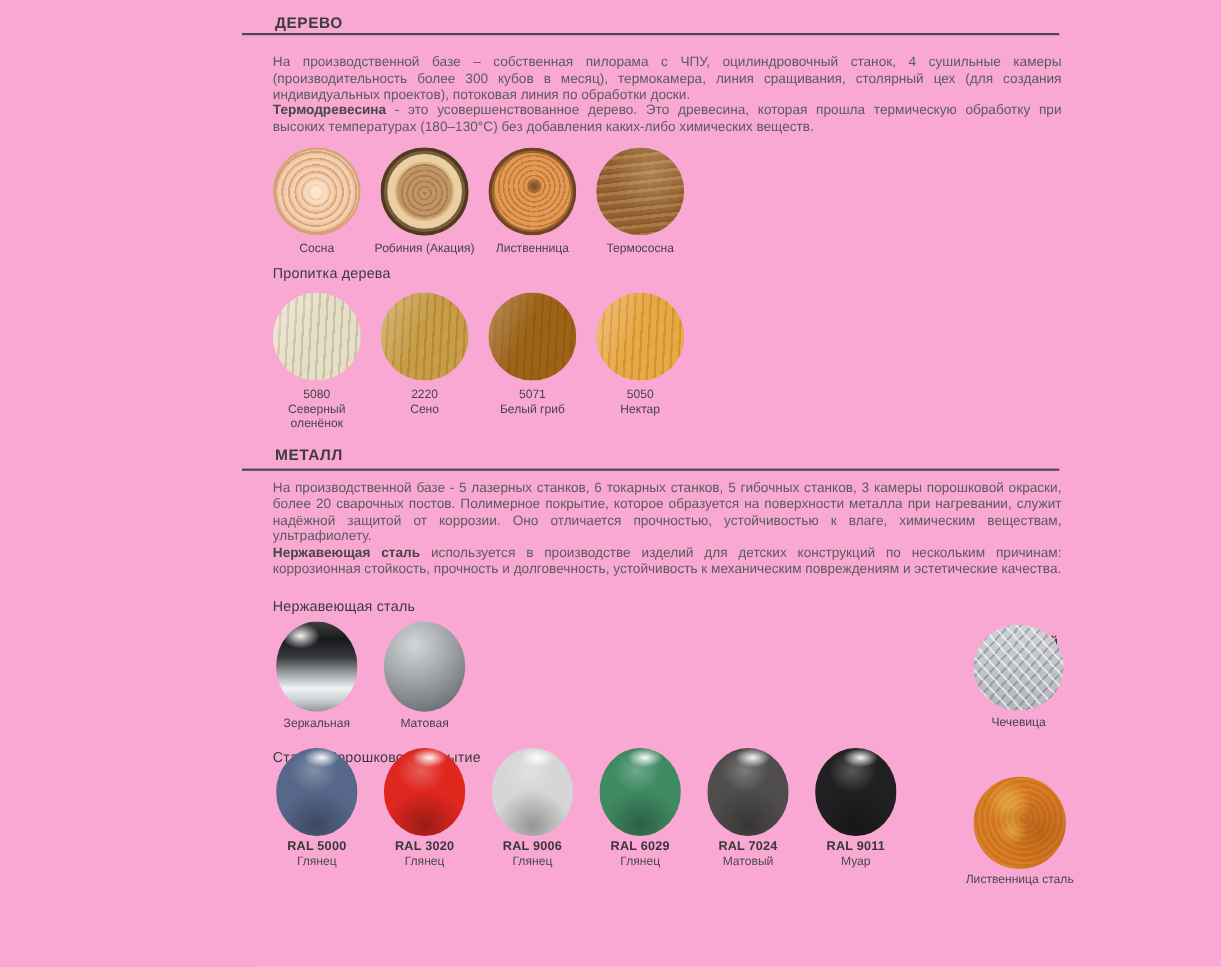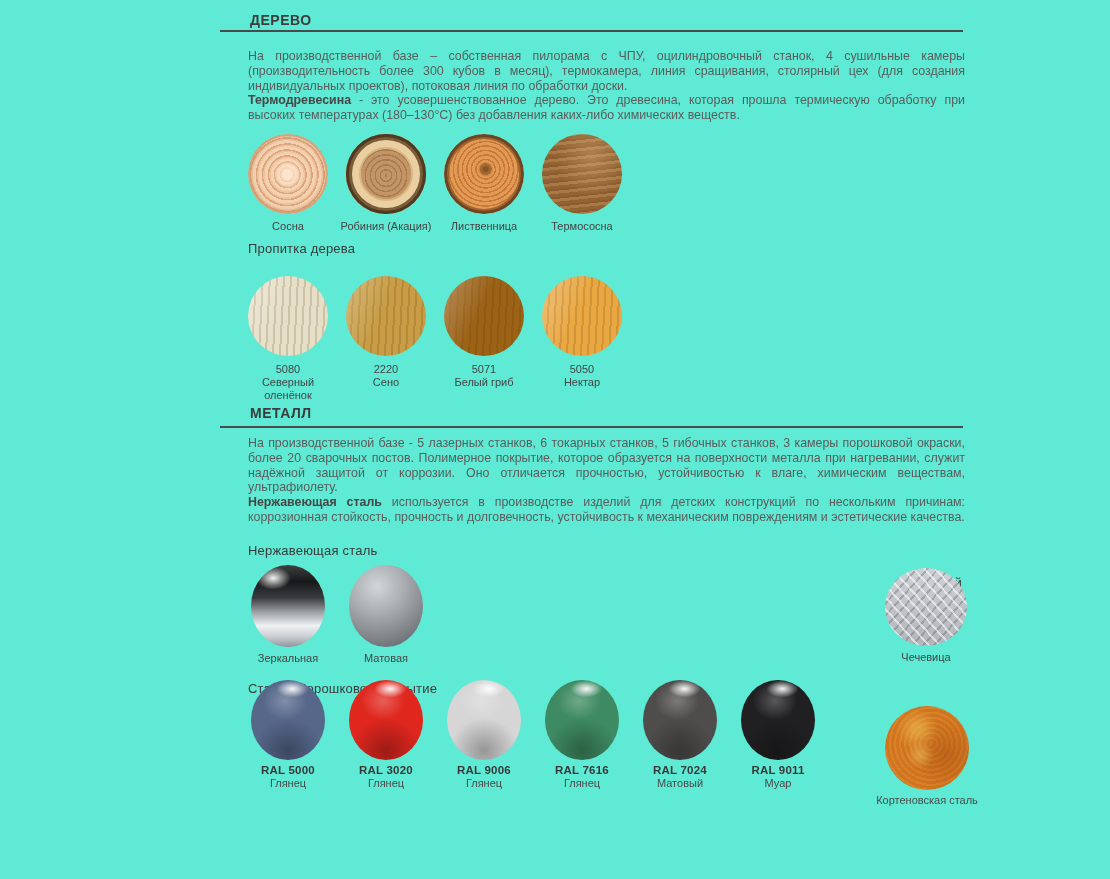--- a/index.html
+++ b/index.html
@@ -1,17 +1,17 @@
 <!DOCTYPE html>
 <html><head>
 <meta charset="utf-8">
 <style>
   html,body{margin:0;padding:0;background:#ffffff;}
   .page{
-    position:relative;width:1110px;height:879px;background:#5eead4;
+    position:relative;width:1110px;height:879px;background:#f9a8d4;
     font-family:"Liberation Sans",sans-serif;overflow:hidden;color:#5c5c5c;
   }
   .sec-title{
     position:absolute;left:250px;font-size:14px;font-weight:bold;
     color:#3c3c3c;letter-spacing:.5px;
   }
   .rule{position:absolute;left:220px;width:743px;height:2px;background:#4a4a4a;}
   .para{
     position:absolute;left:248px;width:717px;font-size:12.4px;line-height:14.8px;
     color:#5c5c5c;text-align:justify;
@@ -116,21 +116,21 @@
       <div class="swatch-label">Лиственница</div>
     </div>
     <div class="cell">
       <div class="circle tx-thermopine"></div>
       <div class="swatch-label">Термососна</div>
     </div>
   </div>
 
   <div class="sub-title" style="top:241px;left:248px;">Пропитка дерева</div>
 
-  <div class="row" style="top:276px;left:239px;">
+  <div class="row" style="top:266px;left:239px;">
     <div class="cell">
       <div class="circle tx-stain" style="background-color: rgb(230, 223, 200);"></div>
       <div class="stain-label">
         <div>5080</div>
         <div>Северный оленёнок</div>
       </div>
     </div>
     <div class="cell">
       <div class="circle tx-stain" style="background-color: rgb(200, 157, 69);"></div>
       <div class="stain-label">
@@ -201,21 +201,21 @@
     <div class="cell">
       <div class="sphere tx-paint" style="background-color: rgb(213, 214, 213);"></div>
       <div class="ral-label">
         <div class="code">RAL 9006</div>
         <div>Глянец</div>
       </div>
     </div>
     <div class="cell">
       <div class="sphere tx-paint" style="background-color: rgb(62, 138, 98);"></div>
       <div class="ral-label">
-        <div class="code">RAL 7616</div>
+        <div class="code">RAL 6029</div>
         <div>Глянец</div>
       </div>
     </div>
     <div class="cell">
       <div class="sphere tx-paint" style="background-color: rgb(79, 77, 75);"></div>
       <div class="ral-label">
         <div class="code">RAL 7024</div>
         <div>Матовый</div>
       </div>
     </div>
@@ -223,17 +223,17 @@
       <div class="sphere tx-paint" style="background-color: rgb(32, 32, 34);"></div>
       <div class="ral-label">
         <div class="code">RAL 9011</div>
         <div>Муар</div>
       </div>
     </div>
   </div>
 
   <div class="cell" style="position:absolute;top:706px;left:869px;width:116px;">
     <div class="circle tx-corten" style="width:84px;height:84px;"></div>
-    <div class="ral-label" style="width:110px;white-space:normal;">Кортеновская сталь</div>
+    <div class="ral-label" style="width:110px;white-space:normal;">Лиственница сталь</div>
   </div>
 
 
 </div>
 
 </body></html>

